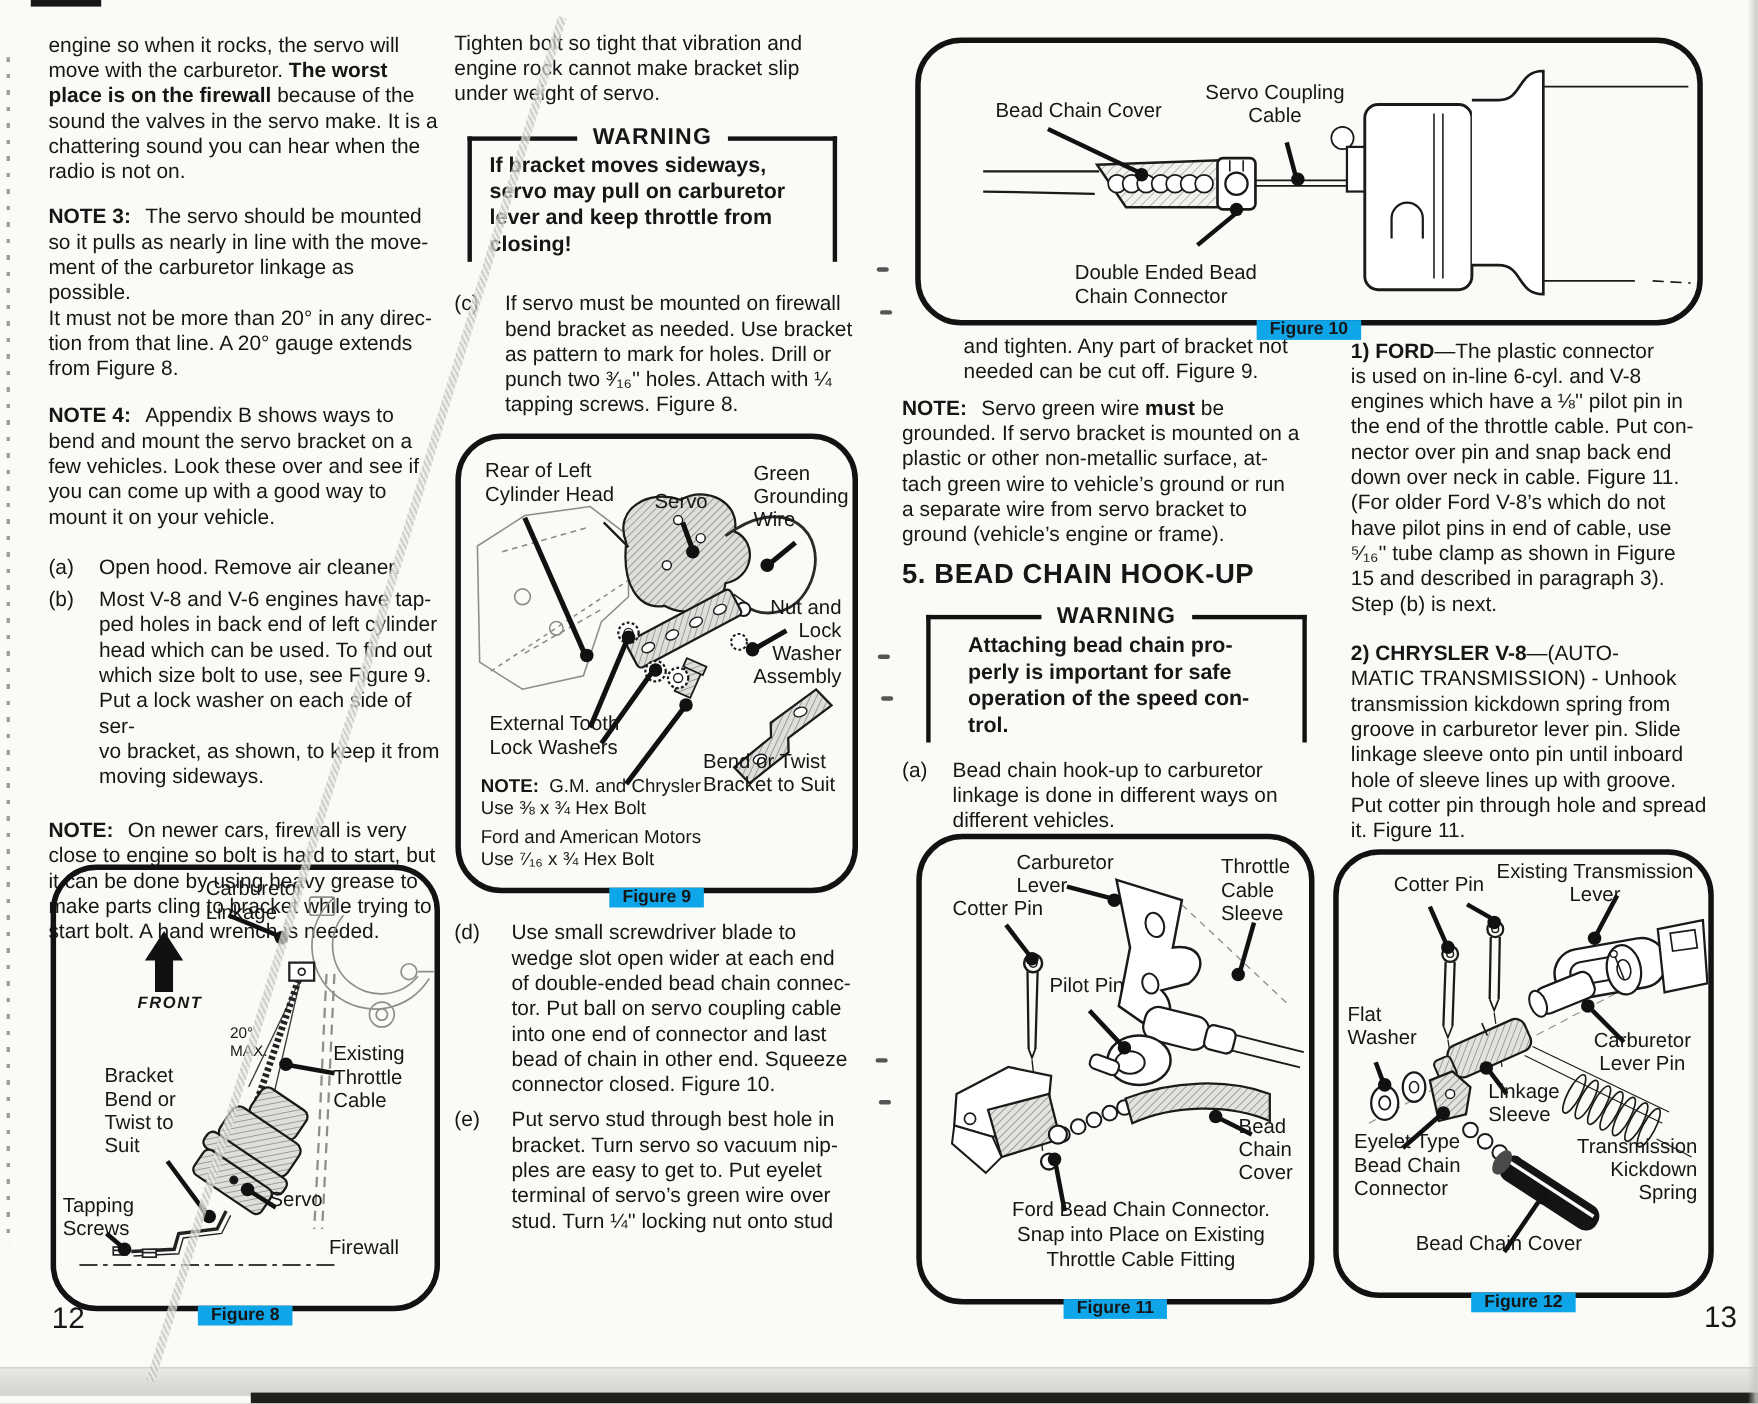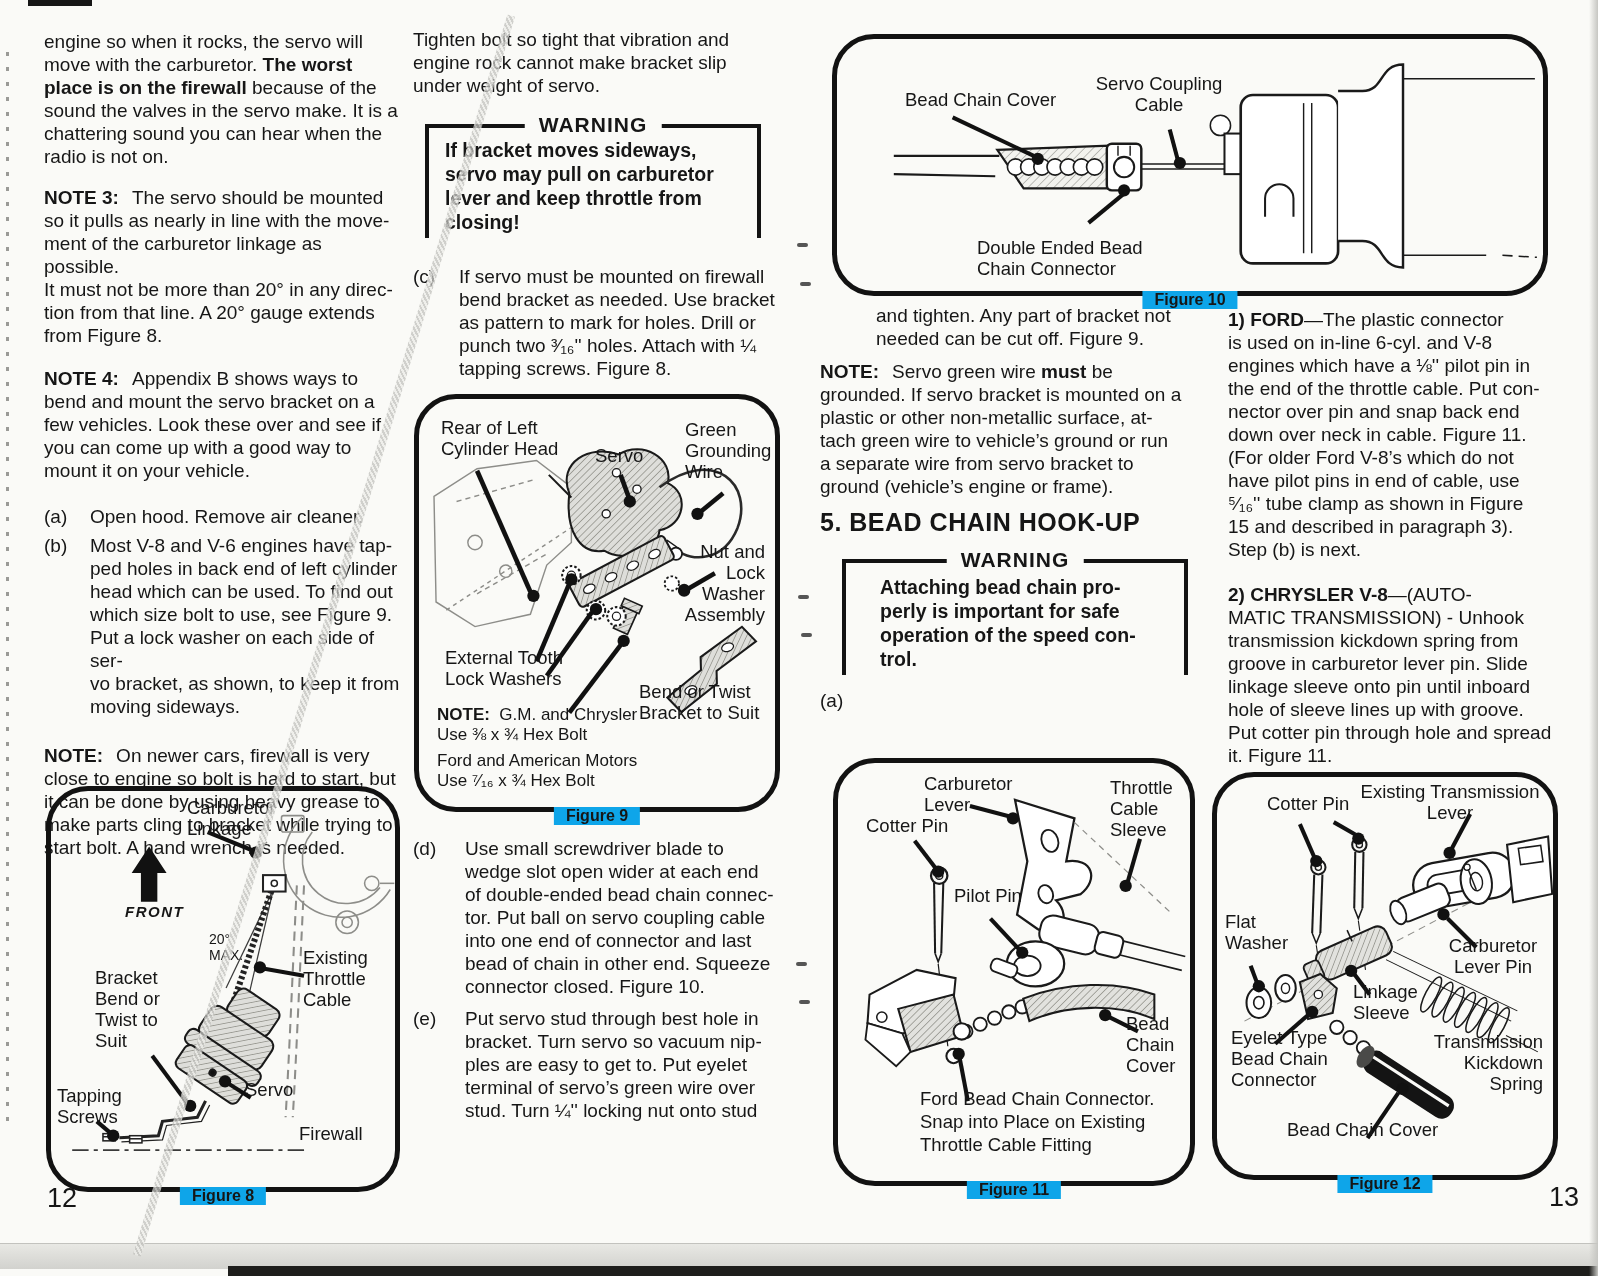--- a/index.html
+++ b/index.html
@@ -365,21 +365,23 @@
 a separate wire from servo bracket to
 ground (vehicle’s engine or frame).</span></p>
     <div class="heading" style="margin-top:10px;">5. BEAD CHAIN HOOK-UP</div>
     <div class="warn" style="margin-top:22px;margin-left:22px;width:300px;padding:12px 4px 4px 34px;">
       <span class="wt">WARNING</span>
       <div class="wb">Attaching bead chain pro-
 perly is important for safe
 operation of the speed con-
 trol.</div>
     </div>
-    <div class="li para" style="margin-top:14px;"><span class="mk">(a)</span></div>
+    <div class="li para" style="margin-top:14px;"><span class="mk">(a)</span><span class="lt">Bead chain hook-up to carburetor
+linkage is done in different ways on
+different vehicles.</span></div>
   </div>
 
   <div class="abs" style="left:1228px;top:308px;width:336px;">
     <p class="para"><span class="b">1)   FORD</span><span>—The plastic connector
 is used on in-line 6-cyl. and V-8
 engines which have a ⅛'' pilot pin in
 the end of the throttle cable. Put con-
 nector over pin and snap back end
 down over neck in cable. Figure 11.
 (For older Ford V-8’s which do not
@@ -465,21 +467,21 @@
     <div class="flabel" style="left:86px;top:10px;">Carburetor
 Lever</div>
     <div class="flabel" style="left:28px;top:52px;">Cotter Pin</div>
     <div class="flabel" style="left:272px;top:14px;">Throttle
 Cable
 Sleeve</div>
     <div class="flabel" style="left:116px;top:122px;">Pilot Pin</div>
     <div class="flabel" style="left:288px;top:250px;">Bead
 Chain
 Cover</div>
-    <div class="flabel" style="left:82px;top:324px;line-height:23px;">Ford Bead Chain Connector.
+    <div class="flabel" style="left:82px;top:324px;line-height:23px;text-align:center;">Ford Bead Chain Connector.
 Snap into Place on Existing
 Throttle Cable Fitting</div>
     <div class="figcap">Figure 11</div>
   </div>
 
   <div class="figbox" style="left:1212px;top:772px;width:336px;height:398px;">
     <svg class="fsvg" viewBox="0 0 326 388">
       <defs>
         <pattern id="hC" width="5" height="5" patternUnits="userSpaceOnUse" patternTransform="rotate(45)">
           <rect width="5" height="5" fill="#e2e2de"></rect>

